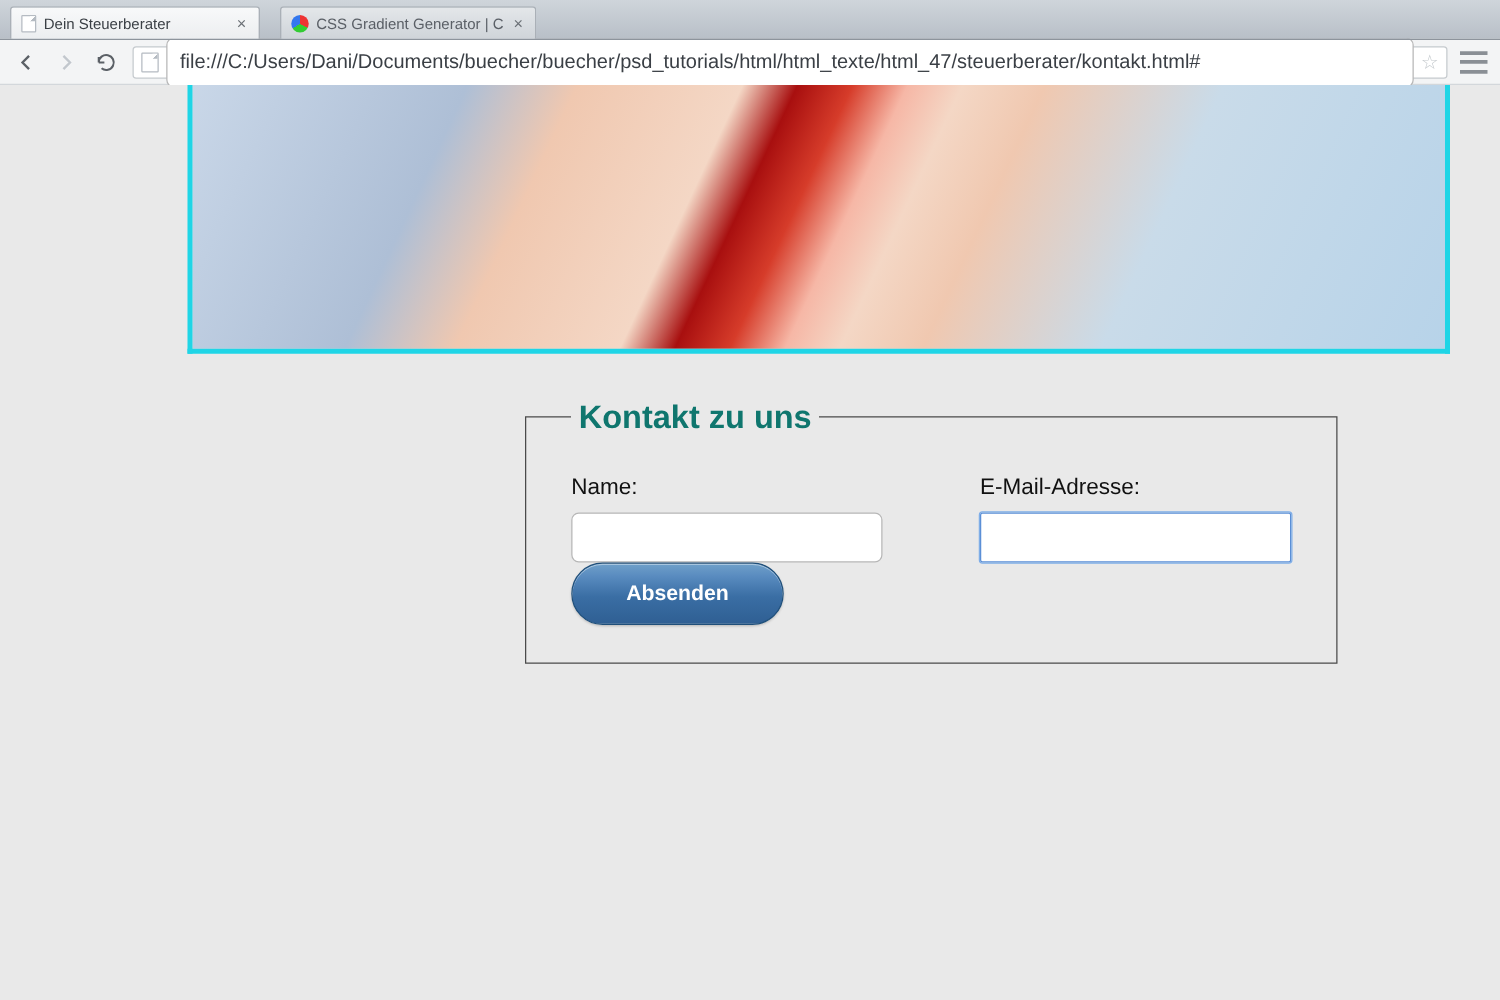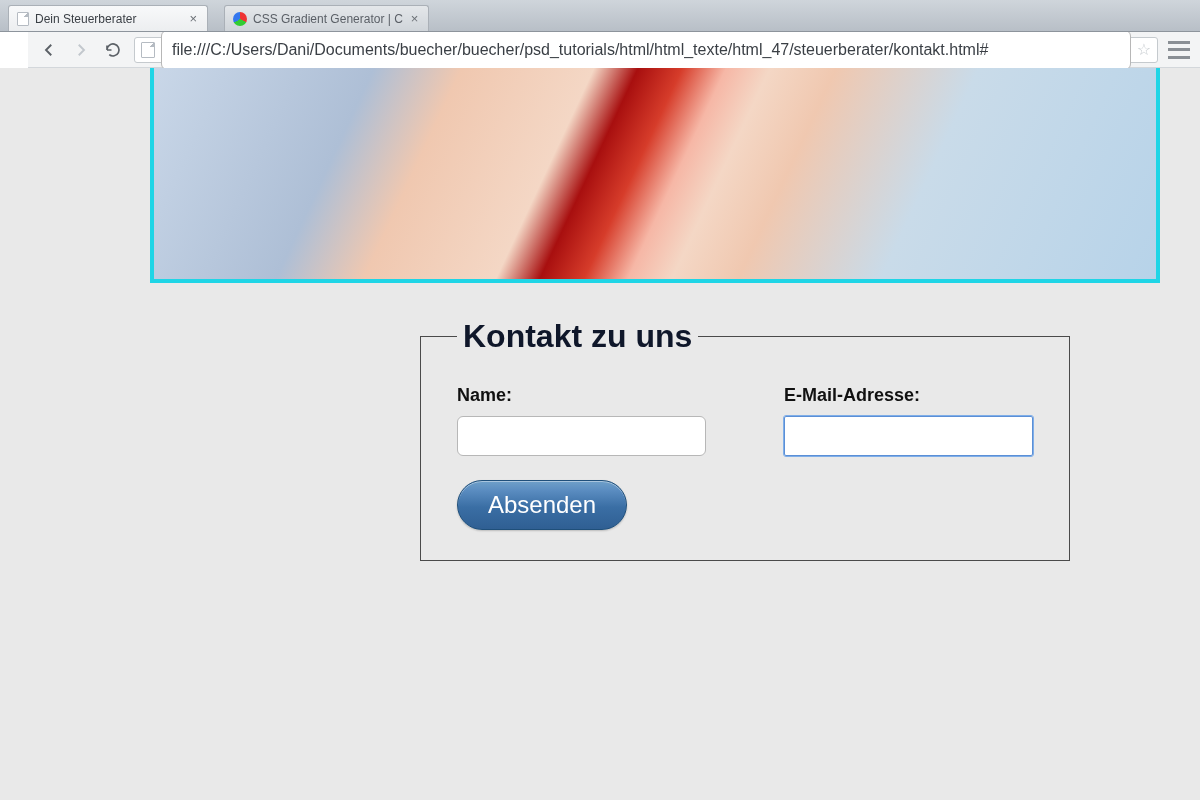--- a/index.html
+++ b/index.html
@@ -48,21 +48,20 @@
   .tab .title { flex:1; white-space:nowrap; overflow:hidden; text-overflow:ellipsis; }
   .tab .close { color:#6b7076; font-size:13px; line-height:1; padding:0 2px; cursor:default;}
 
   .toolbar {
     height: 36px;
     background:#f3f4f5;
     border-bottom:1px solid #d3d7db;
     display:flex; align-items:center;
     padding: 0 10px;
     gap:10px;
-    margin-left:28px;
   }
   .nav-btn { width:22px;height:22px; display:flex;align-items:center;justify-content:center; color:#5b6066; }
   .nav-btn.disabled{ color:#c2c7cd; }
   .nav-btn svg{ width:18px;height:18px; }
   .urlbar {
     flex:1;
     height:26px;
     border:1px solid #c5cace;
     background:#fff;
     border-radius:3px;
@@ -99,30 +98,30 @@
 
   .form-wrap{
     width: 650px;
     margin: 35px 0 0 420px;
   }
   fieldset{
     border:1px solid #4a4a4a;
     padding: 30px 36px 30px 36px;
   }
   legend{
-    font-size: 32px;
+    font-size: 26px;
     font-weight: bold;
-    color:#0f172a;
+    color:#0f766e;
     padding: 0 6px;
   }
   .row{ display:flex; gap:30px; }
   .field{ flex:1; display:flex; flex-direction:column; gap:10px; }
   label{
     font-size:18px;
-    font-weight:bold;
+    font-weight:normal;
     color:#111;
   }
   input[type=text], input[type=email]{
     height:40px;
     border:1px solid #b7b7b7;
     border-radius:6px;
     padding: 0 10px;
     font-size:16px;
     background:#fff;
   }
@@ -136,28 +135,27 @@
     width:100%;
     height:150px;
     border:1px solid #b7b7b7;
     border-radius:4px;
     resize:both;
     padding:8px;
     font-family:inherit;
     font-size:15px;
   }
   .submit-btn{
-    margin-top:24px;
     height:50px;
     width:170px;
     border-radius:28px;
     border:1px solid #1f4f7a;
     color:#fff;
-    font-size:24px;
-    font-weight:normal;
+    font-size:17px;
+    font-weight:bold;
     background: linear-gradient(#6fa0c9 0%, #5a8cc0 20%, #3a6ea4 55%, #2f5f93 100%);
     box-shadow: inset 0 1px 0 rgba(255,255,255,0.4), 0 1px 2px rgba(0,0,0,0.2);
     cursor:pointer;
   }
 </style>
 </head>
 <body>
 
 <div class="chrome">
 

